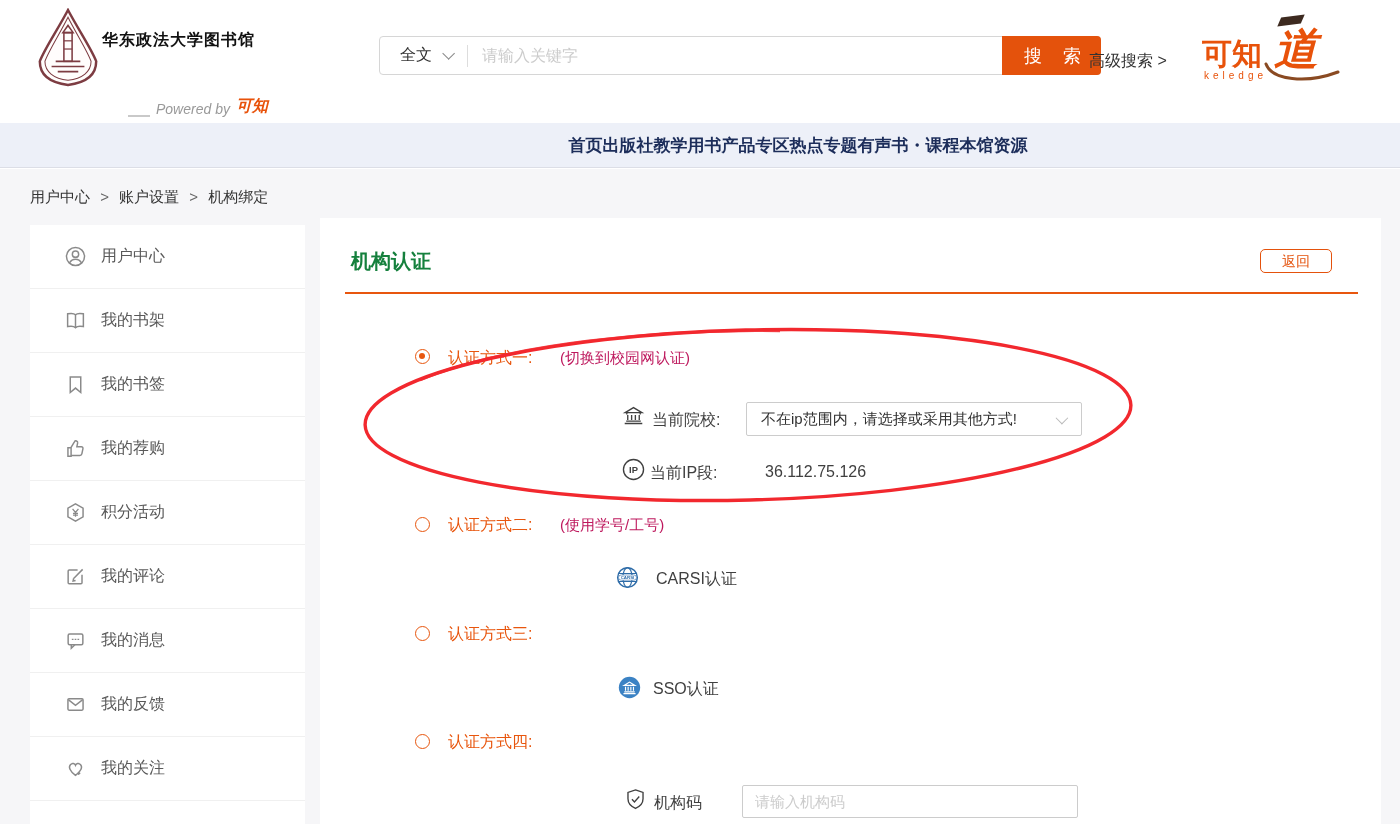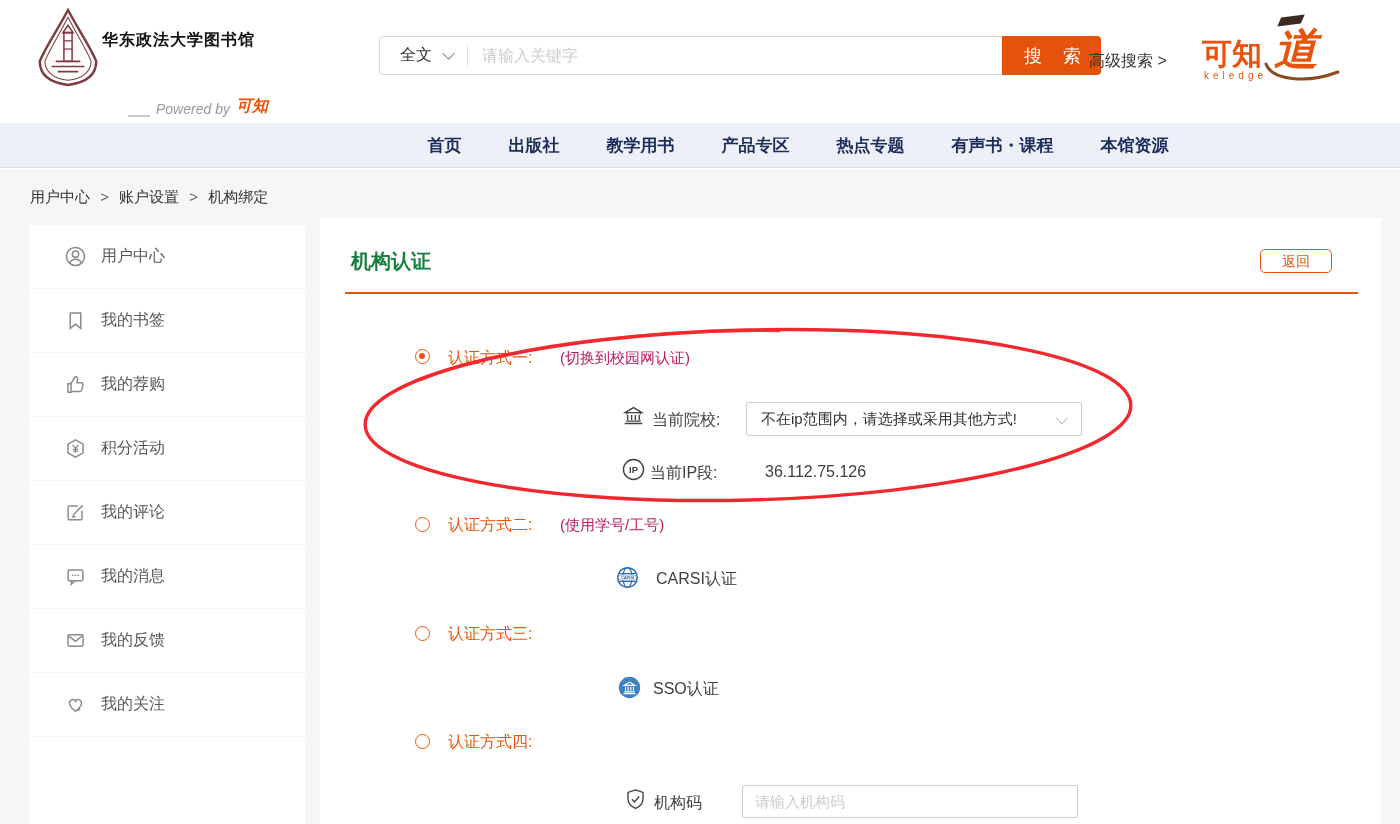--- a/index.html
+++ b/index.html
@@ -39,21 +39,21 @@
     letter-spacing:4px; }
   #keledge .kz-glyph { position:absolute; left:72px; top:8px; font-size:44px; color:#e8520a;
     font-family:"DejaVu Serif",serif; font-style:italic; font-weight:bold; }
   #keledge .kz-cap { position:absolute; left:78px; top:4px; width:22px; height:9px; background:#3d2a20;
     transform:skewX(-30deg) rotate(-8deg); }
   #keledge svg.kz-swoosh { position:absolute; left:62px; top:48px; }
 
   
   #navbar { position:absolute; left:0; top:123px; width:1400px; height:45px; background:#edf0f8;
     border-bottom:1px solid #dcdee6; display:flex; align-items:center; justify-content:center; }
-  #nav-inner { display:flex; gap:47px; margin-left:196px; }
+  #nav-inner { display:flex; margin-left:196px; }
   .nav-item { font-size:17px; font-weight:bold; color:#1c2d5a; cursor:pointer; white-space:nowrap; }
 
   
   #content-bg { position:absolute; left:0; top:169px; width:1400px; height:655px; background:#f6f6f8; }
 
   #breadcrumb { position:absolute; left:30px; top:188px; font-size:15px; color:#333; }
   #breadcrumb .sep { color:#666; margin:0 6px; }
   #breadcrumb .bc-item { cursor:pointer; }
 
   
@@ -168,20 +168,27 @@
     <div class="side-item">
       <svg width="21" height="21" viewBox="0 0 20 20" fill="none" stroke="#8a8a8a" stroke-width="1.4">
         <circle cx="10" cy="10" r="8.6"></circle>
           <circle cx="10" cy="7.8" r="3"></circle>
         <path d="M4.2,16.2 C5.8,13.4 8,12.6 10,12.6 C12,12.6 14.2,13.4 15.8,16.2"></path>
       </svg>
       <span class="side-label">用户中心</span>
     </div>
     <div class="side-item">
       <svg width="21" height="21" viewBox="0 0 20 20" fill="none" stroke="#8a8a8a" stroke-width="1.4">
+        <path d="M10,4.5 C8.5,3 5.8,3 2.5,3.6 V15.8 C5.8,15.2 8.5,15.3 10,16.8 C11.5,15.3 14.2,15.2 17.5,15.8 V3.6 C14.2,3 11.5,3 10,4.5 Z"></path>
+        <line x1="10" y1="4.5" x2="10" y2="16.8"></line>
+      </svg>
+      <span class="side-label">我的书架</span>
+    </div>
+    <div class="side-item">
+      <svg width="21" height="21" viewBox="0 0 20 20" fill="none" stroke="#8a8a8a" stroke-width="1.4">
         <path d="M5,2.8 h10 v14.8 l-5,-4.2 l-5,4.2 z"></path>
       </svg>
       <span class="side-label">我的书签</span>
     </div>
     <div class="side-item">
       <svg width="21" height="21" viewBox="0 0 20 20" fill="none" stroke="#8a8a8a" stroke-width="1.4">
         <path d="M2.8,9.3 h3 v8 h-3 z"></path>
         <path d="M5.8,16.6 h8.4 a1.9,1.9 0 0 0 1.85,-1.5 l1.05,-5 a1.55,1.55 0 0 0 -1.5,-1.85 h-4.3 l0.75,-3.6 a1.65,1.65 0 0 0 -3.1,-1 l-3.15,5.3"></path>
       </svg>
       <span class="side-label">我的荐购</span>

